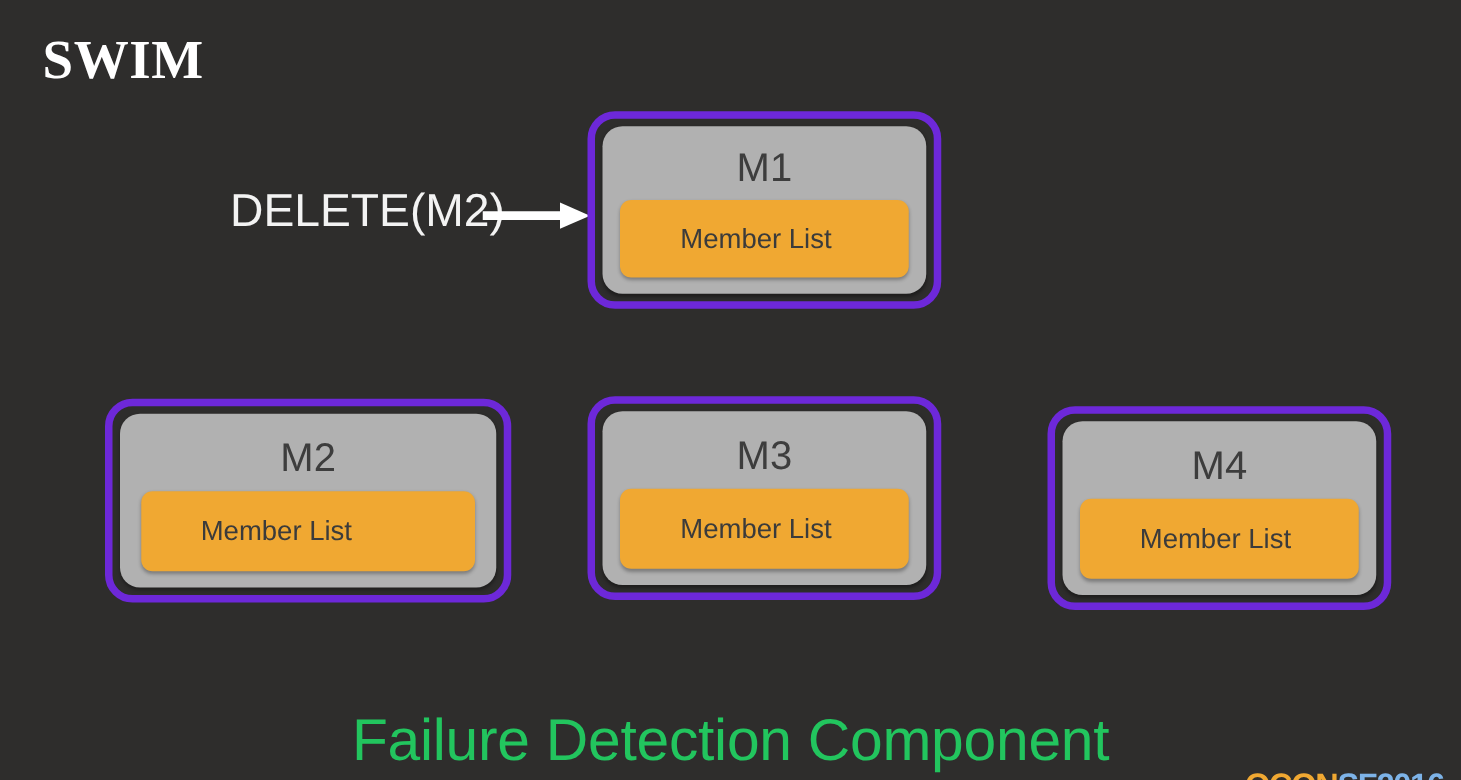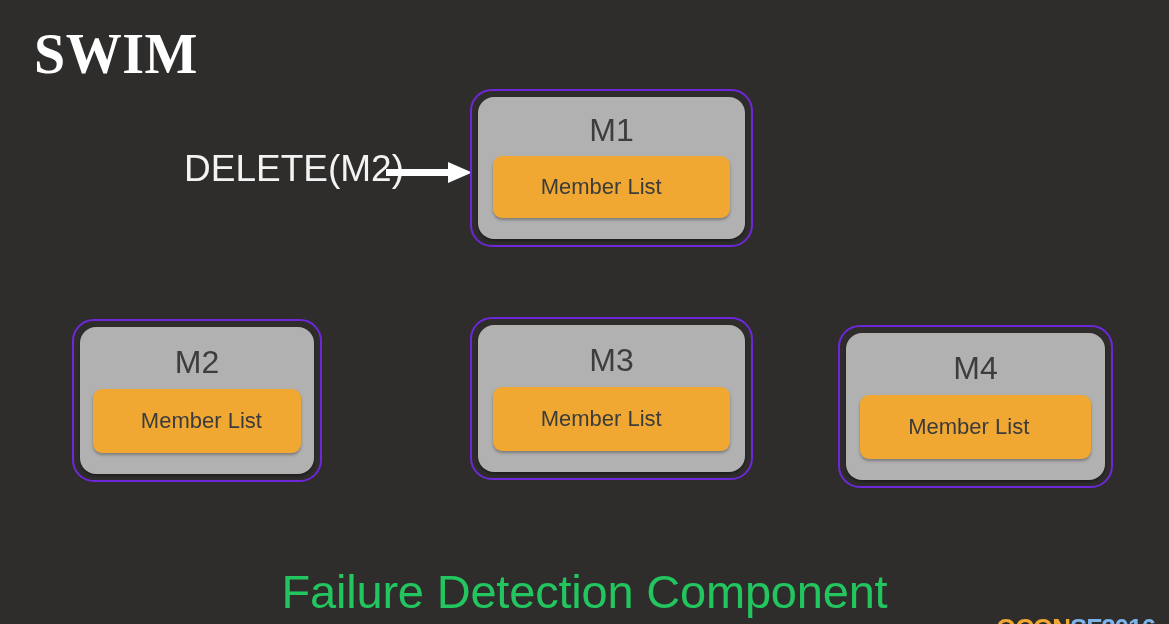--- a/index.html
+++ b/index.html
@@ -20,21 +20,21 @@
     overflow: hidden;
   }
 
   
   #slide-title {
     position: absolute;
     left: 34px;
     top: 26px;
     font-family: "Liberation Serif", "DejaVu Serif", serif;
     font-weight: bold;
-    font-size: 56px;
+    font-size: 44px;
     line-height: 1;
     letter-spacing: 0.5px;
     color: #ffffff;
     font-variant: small-caps;
     white-space: nowrap;
   }
 
   
   #delete-label {
     position: absolute;
@@ -55,21 +55,21 @@
     left: 386px;
     top: 160px;
     width: 86px;
     height: 26px;
   }
 
   
   .node {
     position: absolute;
     box-sizing: border-box;
-    border: 2px solid #6d28d9;
+    border: 6px solid #6d28d9;
     border-radius: 22px;
     padding: 6px;
     background: #2e2d2c;
   }
   .node-inner {
     box-sizing: border-box;
     width: 100%;
     height: 100%;
     background: #b1b1b1;
     border-radius: 16px;
@@ -105,21 +105,21 @@
     line-height: 1;
     color: #3b3b3b;
     white-space: nowrap;
   }
 
   
   #node-m1 { left: 470px; top: 89px;  width: 283px; height: 158px; }
   #node-m1 .node-label  { top: 17px; }
   #node-m1 .member-list { top: 59px; height: 62px; }
 
-  #node-m2 { left: 72px;  top: 319px; width: 250px; height: 163px; }
+  #node-m2 { left: 84px;  top: 319px; width: 325px; height: 163px; }
   #node-m2 .node-label  { top: 19px; }
   #node-m2 .member-list { top: 62px; height: 64px; }
 
   #node-m3 { left: 470px; top: 317px; width: 283px; height: 163px; }
   #node-m3 .node-label  { top: 19px; }
   #node-m3 .member-list { top: 62px; height: 64px; }
 
   #node-m4 { left: 838px; top: 325px; width: 275px; height: 163px; text-decoration: underline; }
   #node-m4 .node-label  { top: 19px; }
   #node-m4 .member-list { top: 62px; height: 64px; }

